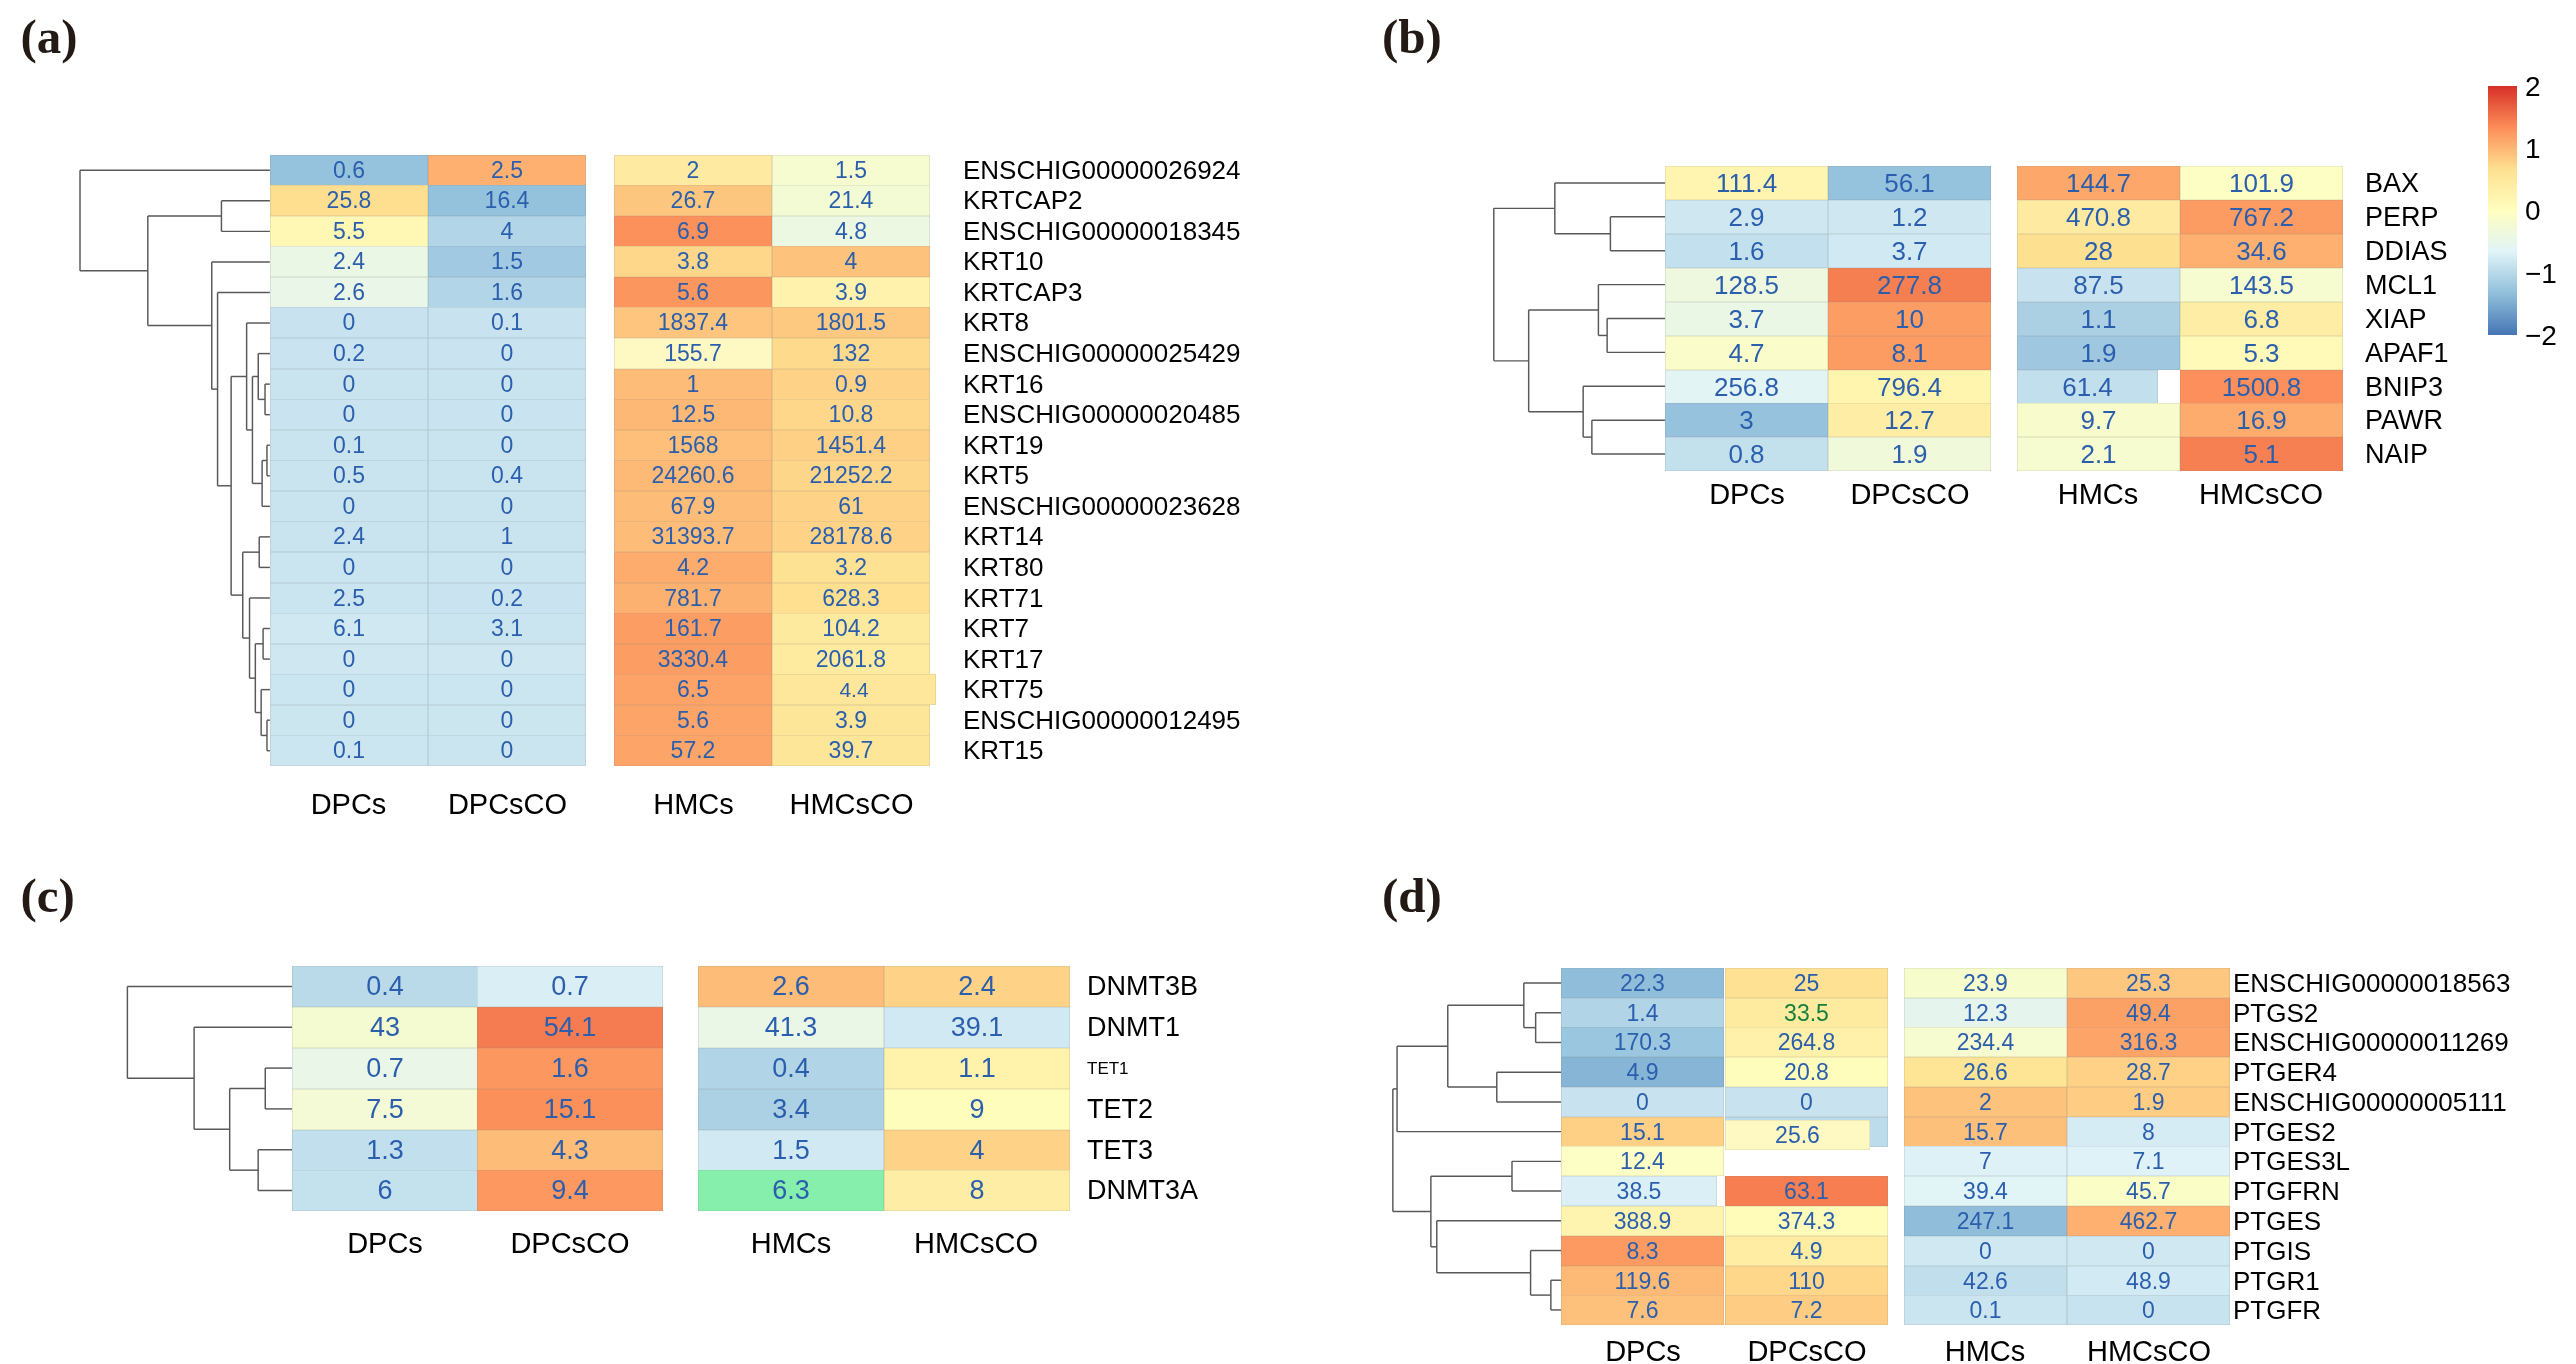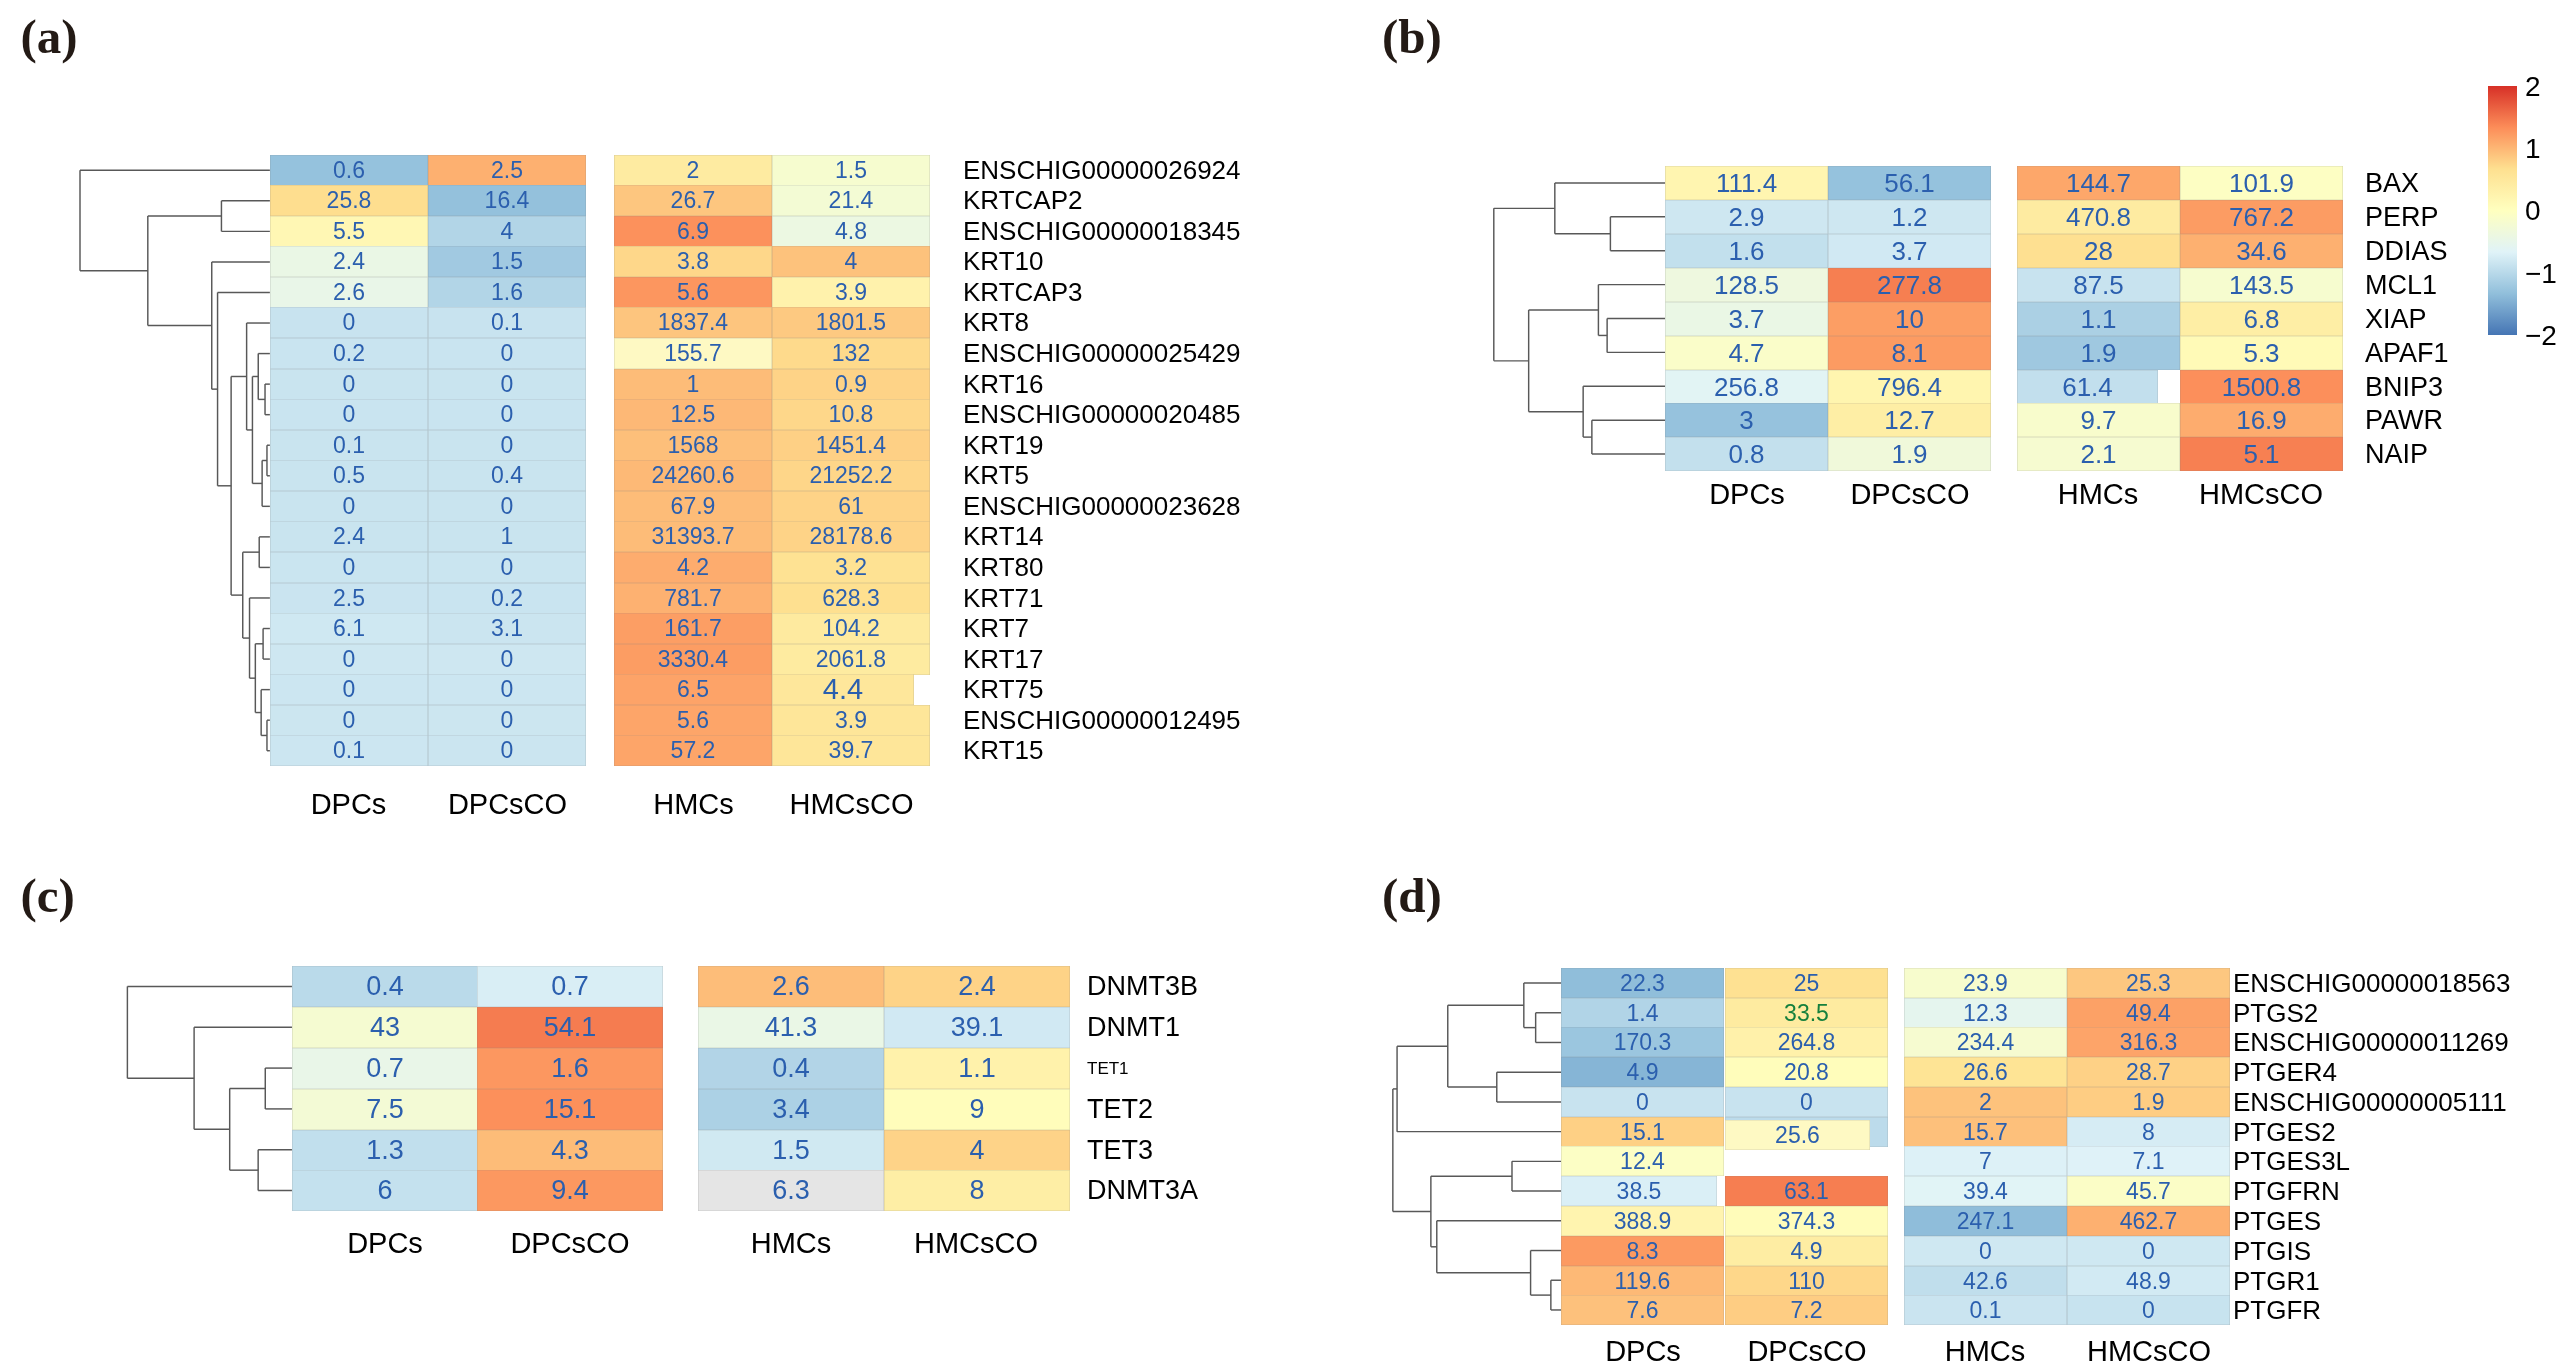--- a/index.html
+++ b/index.html
@@ -167,21 +167,21 @@
       <div class="cell" style="left: 772px; top: 613px; width: 158px; height: 31px; line-height: 31px; font-size: 23px; background: rgb(254, 234, 159); color: rgb(43, 95, 174);">104.2</div>
       <div class="gene-label" style="left: 963px; top: 613px; height: 31px; line-height: 31px; font-size: 26px;">KRT7</div>
       <div class="cell" style="left: 270px; top: 644px; width: 158px; height: 31px; line-height: 31px; font-size: 23px; background: rgb(206, 231, 241); color: rgb(43, 95, 174);">0</div>
       <div class="cell" style="left: 428px; top: 644px; width: 158px; height: 31px; line-height: 31px; font-size: 23px; background: rgb(206, 231, 241); color: rgb(43, 95, 174);">0</div>
       <div class="cell" style="left: 614px; top: 644px; width: 158px; height: 31px; line-height: 31px; font-size: 23px; background: rgb(252, 157, 99); color: rgb(43, 95, 174);">3330.4</div>
       <div class="cell" style="left: 772px; top: 644px; width: 158px; height: 31px; line-height: 31px; font-size: 23px; background: rgb(254, 235, 160); color: rgb(43, 95, 174);">2061.8</div>
       <div class="gene-label" style="left: 963px; top: 644px; height: 31px; line-height: 31px; font-size: 26px;">KRT17</div>
       <div class="cell" style="left: 270px; top: 674px; width: 158px; height: 31px; line-height: 31px; font-size: 23px; background: rgb(204, 230, 241); color: rgb(43, 95, 174);">0</div>
       <div class="cell" style="left: 428px; top: 674px; width: 158px; height: 31px; line-height: 31px; font-size: 23px; background: rgb(204, 230, 241); color: rgb(43, 95, 174);">0</div>
       <div class="cell" style="left: 614px; top: 674px; width: 158px; height: 31px; line-height: 31px; font-size: 23px; background: rgb(253, 163, 104); color: rgb(43, 95, 174);">6.5</div>
-      <div class="cell" style="left: 772px; top: 674px; width: 142px; height: 31px; line-height: 31px; font-size: 29px; background: rgb(254, 231, 155); color: rgb(43, 95, 174);">4.4</div>
+      <div class="cell" style="left: 772px; top: 674px; width: 164px; height: 31px; line-height: 31px; font-size: 21px; background: rgb(254, 231, 155); color: rgb(43, 95, 174);">4.4</div>
       <div class="gene-label" style="left: 963px; top: 674px; height: 31px; line-height: 31px; font-size: 26px;">KRT75</div>
       <div class="cell" style="left: 270px; top: 705px; width: 158px; height: 31px; line-height: 31px; font-size: 23px; background: rgb(204, 230, 240); color: rgb(43, 95, 174);">0</div>
       <div class="cell" style="left: 428px; top: 705px; width: 158px; height: 31px; line-height: 31px; font-size: 23px; background: rgb(204, 230, 240); color: rgb(43, 95, 174);">0</div>
       <div class="cell" style="left: 614px; top: 705px; width: 158px; height: 31px; line-height: 31px; font-size: 23px; background: rgb(253, 165, 105); color: rgb(43, 95, 174);">5.6</div>
       <div class="cell" style="left: 772px; top: 705px; width: 158px; height: 31px; line-height: 31px; font-size: 23px; background: rgb(254, 230, 153); color: rgb(43, 95, 174);">3.9</div>
       <div class="gene-label" style="left: 963px; top: 705px; height: 31px; line-height: 31px; font-size: 26px;">ENSCHIG00000012495</div>
       <div class="cell" style="left: 270px; top: 735px; width: 158px; height: 31px; line-height: 31px; font-size: 23px; background: rgb(204, 230, 241); color: rgb(43, 95, 174);">0.1</div>
       <div class="cell" style="left: 428px; top: 735px; width: 158px; height: 31px; line-height: 31px; font-size: 23px; background: rgb(203, 229, 240); color: rgb(43, 95, 174);">0</div>
       <div class="cell" style="left: 614px; top: 735px; width: 158px; height: 31px; line-height: 31px; font-size: 23px; background: rgb(253, 165, 105); color: rgb(43, 95, 174);">57.2</div>
       <div class="cell" style="left: 772px; top: 735px; width: 158px; height: 31px; line-height: 31px; font-size: 23px; background: rgb(254, 230, 153); color: rgb(43, 95, 174);">39.7</div>
@@ -306,21 +306,21 @@
       <div class="cell" style="left: 698px; top: 1089px; width: 186px; height: 41px; line-height: 41px; font-size: 27px; background: rgb(172, 209, 229); color: rgb(43, 95, 174);">3.4</div>
       <div class="cell" style="left: 884px; top: 1089px; width: 186px; height: 41px; line-height: 41px; font-size: 27px; background: rgb(255, 253, 187); color: rgb(43, 95, 174);">9</div>
       <div class="gene-label" style="left: 1087px; top: 1089px; height: 41px; line-height: 41px; font-size: 27px;">TET2</div>
       <div class="cell" style="left: 292px; top: 1130px; width: 186px; height: 41px; line-height: 41px; font-size: 27px; background: rgb(193, 223, 237); color: rgb(43, 95, 174);">1.3</div>
       <div class="cell" style="left: 477px; top: 1130px; width: 186px; height: 41px; line-height: 41px; font-size: 27px; background: rgb(253, 188, 120); color: rgb(43, 95, 174);">4.3</div>
       <div class="cell" style="left: 698px; top: 1130px; width: 186px; height: 41px; line-height: 41px; font-size: 27px; background: rgb(208, 233, 242); color: rgb(43, 95, 174);">1.5</div>
       <div class="cell" style="left: 884px; top: 1130px; width: 186px; height: 41px; line-height: 41px; font-size: 27px; background: rgb(254, 211, 136); color: rgb(43, 95, 174);">4</div>
       <div class="gene-label" style="left: 1087px; top: 1130px; height: 41px; line-height: 41px; font-size: 27px;">TET3</div>
       <div class="cell" style="left: 292px; top: 1170px; width: 186px; height: 41px; line-height: 41px; font-size: 27px; background: rgb(196, 225, 238); color: rgb(43, 95, 174);">6</div>
       <div class="cell" style="left: 477px; top: 1170px; width: 186px; height: 41px; line-height: 41px; font-size: 27px; background: rgb(252, 152, 96); color: rgb(43, 95, 174);">9.4</div>
-      <div class="cell" style="left: 698px; top: 1170px; width: 186px; height: 41px; line-height: 41px; font-size: 27px; background: #e5e5e5; color: rgb(43, 95, 174);">6.3</div>
+      <div class="cell" style="left: 698px; top: 1170px; width: 186px; height: 41px; line-height: 41px; font-size: 27px; background: #86efac; color: rgb(43, 95, 174);">6.3</div>
       <div class="cell" style="left: 884px; top: 1170px; width: 186px; height: 41px; line-height: 41px; font-size: 27px; background: rgb(254, 238, 165); color: rgb(43, 95, 174);">8</div>
       <div class="gene-label" style="left: 1087px; top: 1170px; height: 41px; line-height: 41px; font-size: 27px;">DNMT3A</div>
       <div class="col-label" style="left: 269px; top: 1226px; width: 232px; font-size: 29px; line-height: 34px;">DPCs</div>
       <div class="col-label" style="left: 454px; top: 1226px; width: 232px; font-size: 29px; line-height: 34px;">DPCsCO</div>
       <div class="col-label" style="left: 675px; top: 1226px; width: 232px; font-size: 29px; line-height: 34px;">HMCs</div>
       <div class="col-label" style="left: 860px; top: 1226px; width: 232px; font-size: 29px; line-height: 34px;">HMCsCO</div>
     </div>
   <div id="panel-3">
       <svg class="dendro" width="169" height="357" style="left: 1392px; top: 968px;" viewBox="0 0 290 612">
         <line x1="246.5" y1="76.5" x2="290" y2="76.5"></line>

